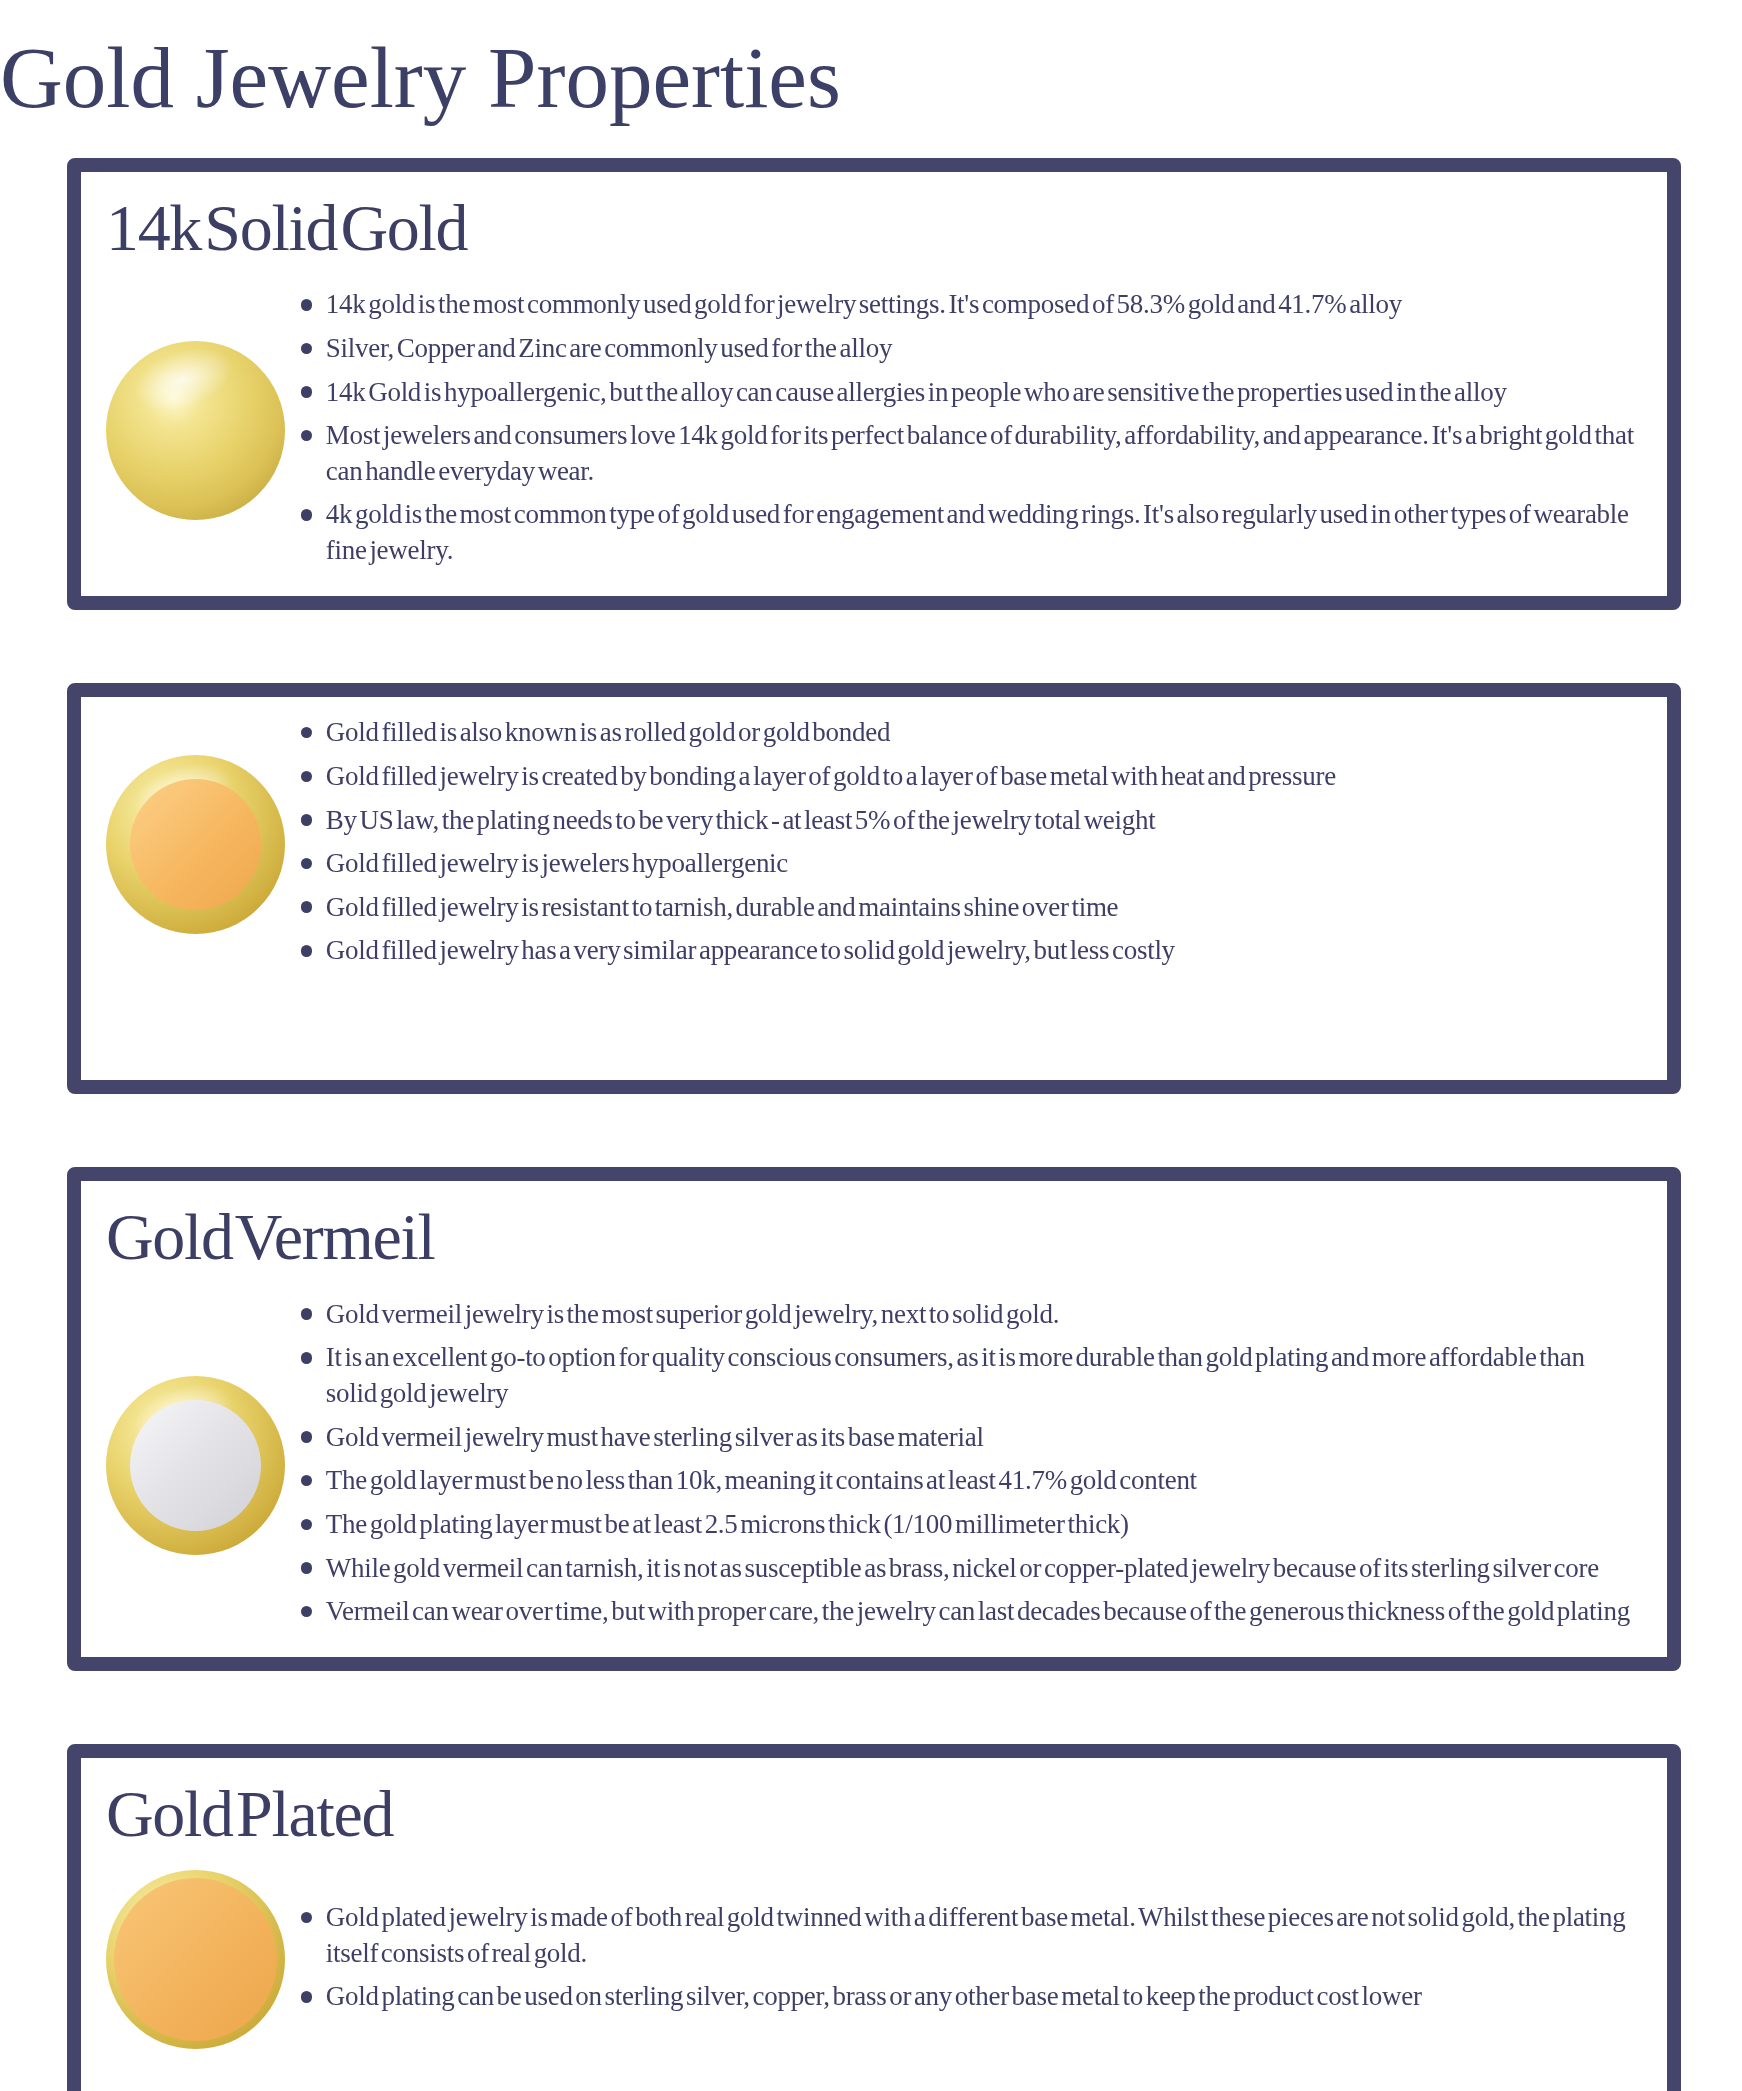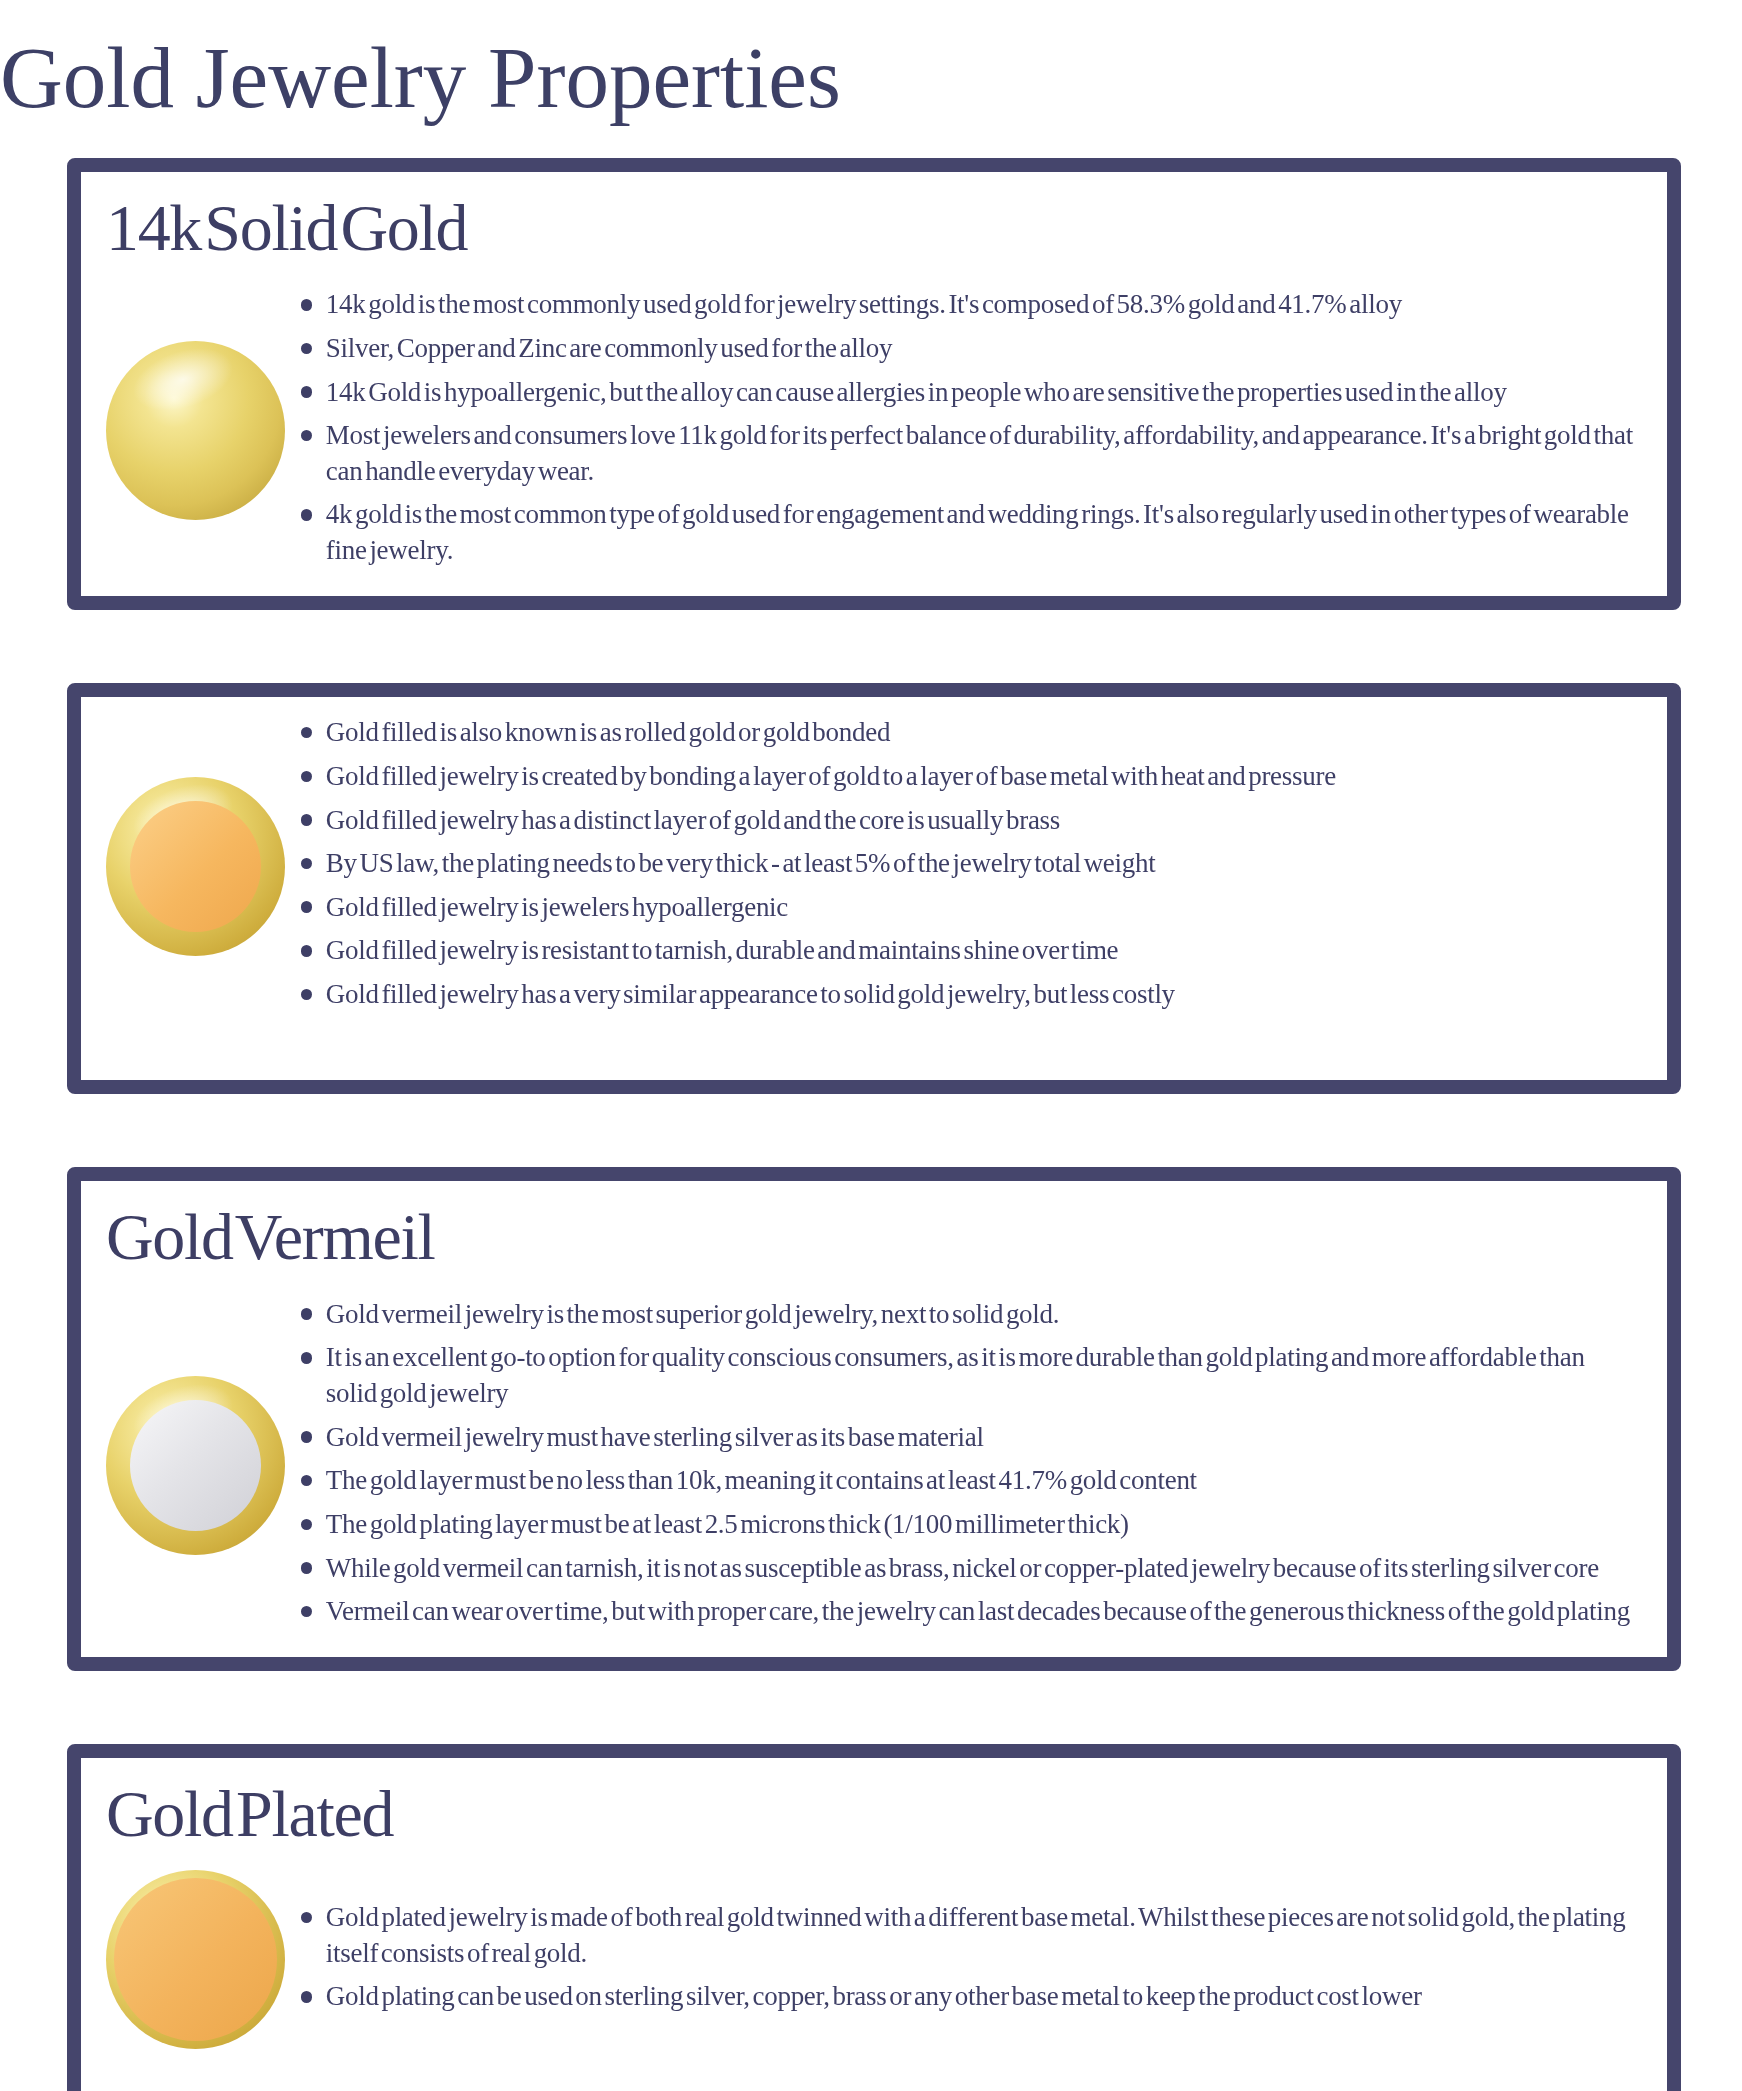--- a/index.html
+++ b/index.html
@@ -121,21 +121,21 @@
       <li>
           <span class="dot"></span>
           <span>Silver, Copper and Zinc are commonly used for the alloy</span>
         </li>
       <li>
           <span class="dot"></span>
           <span>14k Gold is hypoallergenic, but the alloy can cause allergies in people who are sensitive the properties used in the alloy</span>
         </li>
       <li>
           <span class="dot"></span>
-          <span>Most jewelers and consumers love 11k gold for its perfect balance of durability, affordability, and appearance. It's a bright gold that can handle everyday wear.</span>
+          <span>Most jewelers and consumers love 14k gold for its perfect balance of durability, affordability, and appearance. It's a bright gold that can handle everyday wear.</span>
         </li>
       <li>
           <span class="dot"></span>
           <span>4k gold is the most common type of gold used for engagement and wedding rings. It's also regularly used in other types of wearable fine jewelry.</span>
         </li>
     </ul>
   </div>
 </section>
 
 <section class="card c2">
@@ -149,24 +149,20 @@
       <li>
           <span class="dot"></span>
           <span>Gold filled is also known is as rolled gold or gold bonded</span>
         </li>
       <li>
           <span class="dot"></span>
           <span>Gold filled jewelry is created by bonding a layer of gold to a layer of base metal with heat and pressure</span>
         </li>
       <li>
           <span class="dot"></span>
-          <span>Gold filled jewelry has a distinct layer of gold and the core is usually brass</span>
-        </li>
-      <li>
-          <span class="dot"></span>
           <span>By US law, the plating needs to be very thick - at least 5% of the jewelry total weight</span>
         </li>
       <li>
           <span class="dot"></span>
           <span>Gold filled jewelry is jewelers hypoallergenic</span>
         </li>
       <li>
           <span class="dot"></span>
           <span>Gold filled jewelry is resistant to tarnish, durable and maintains shine over time</span>
         </li>

